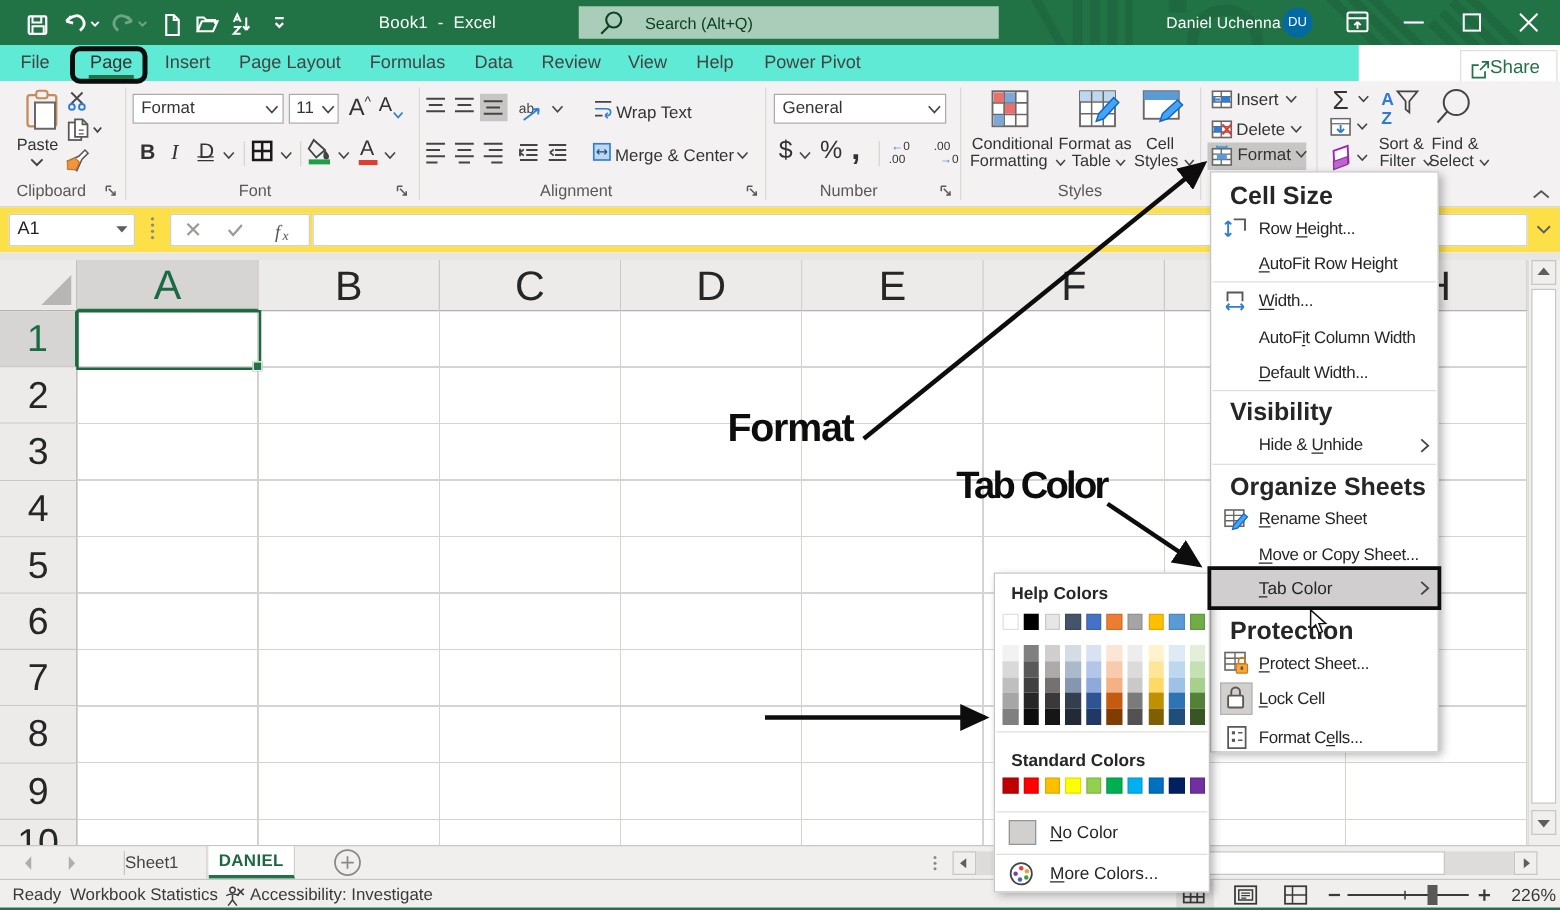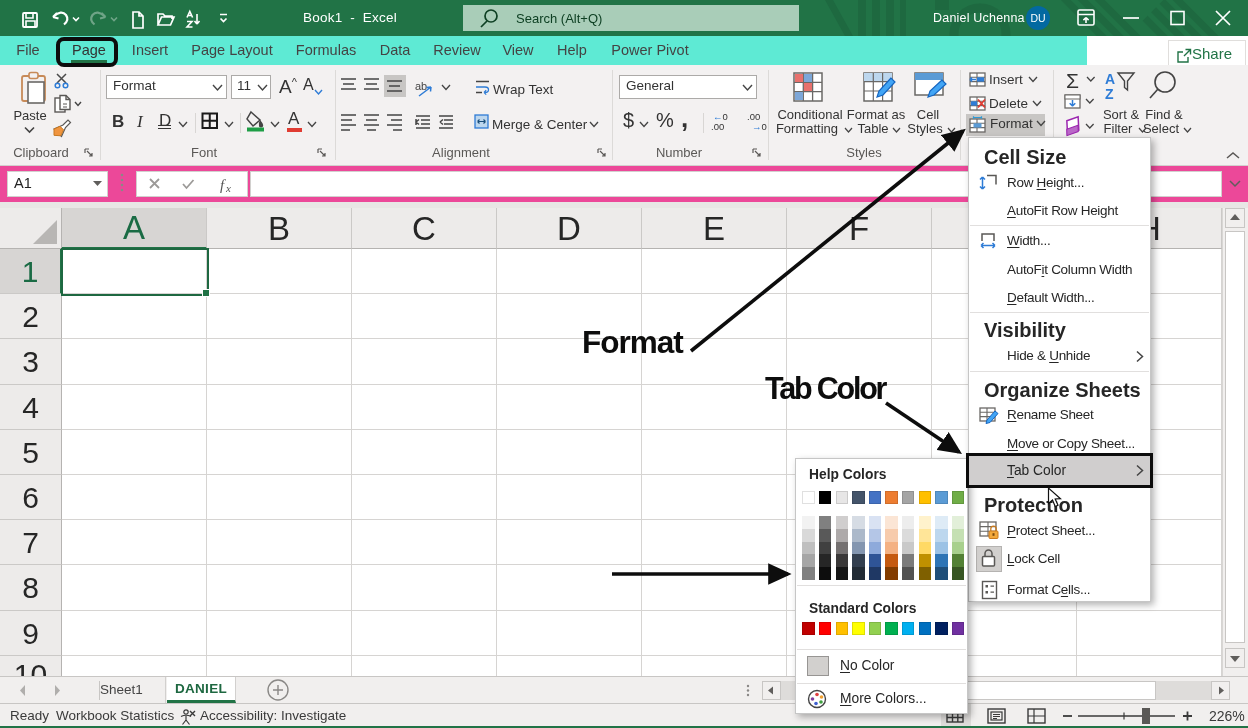--- a/index.html
+++ b/index.html
@@ -21,21 +21,21 @@
   #sharebtn span { position:absolute; left:23px; top:4px; }
 
   #ribbon { position:absolute; left:0; top:65px; width:1248px; height:101px; background:#f3f1f1; border-bottom:1px solid #d2d0ce; }
   .gsep { position:absolute; top:5px; height:90px; width:1px; background:#dcdad8; }
   .glabel { position:absolute; top:80px; font-size:13px; color:#5a5856; width:140px; text-align:center; transform:translateX(-50%); }
   .rtext { position:absolute; font-size:13.5px; color:#333; white-space:nowrap; }
   .rtext2 { position:absolute; font-size:13px; color:#333; white-space:nowrap; transform:translateX(-50%); }
   .combo { position:absolute; background:#fff; border:1px solid #acaaa8; font-size:14.5px; color:#222; }
   .pressed { position:absolute; background:#c8c6c4; }
 
-  #fbar { position:absolute; left:0; top:166px; width:1248px; height:36px; background:#ec4899; }
+  #fbar { position:absolute; left:0; top:166px; width:1248px; height:36px; background:#fde047; }
   .fbox { position:absolute; top:5px; height:26px; background:#fff; border:1px solid #d2d0ce; }
 
   #sheet { position:absolute; left:0; top:202px; width:1222px; height:474px; background:#fff; }
   #corner { position:absolute; left:0; top:6px; width:62px; height:41px; background:#edebea; border-right:1px solid #b5b3b1; border-bottom:1px solid #b5b3b1; }
   .ch { position:absolute; top:6px; height:41px; background:#edebea; border-right:1px solid #cbc9c7; border-bottom:1px solid #b5b3b1; font-size:33px; color:#262626; text-align:center; line-height:41px; }
   .ch-sel { background:#d7d5d3; color:#1a6b44; border-bottom:2px solid #217346; line-height:39px; }
   .rh { position:absolute; left:0; width:62px; background:#edebea; border-right:1px solid #b5b3b1; border-bottom:1px solid #cbc9c7; font-size:30px; color:#262626; text-align:center; overflow:hidden; }
   .rh-sel { background:#d7d5d3; border-right:2px solid #217346; color:#1a6b44; }
   #rowheads { position:absolute; left:0; top:47px; width:62px; height:427px; }
   #grid { position:absolute; left:62px; top:47px; width:1160px; height:427px; background:#fff;

